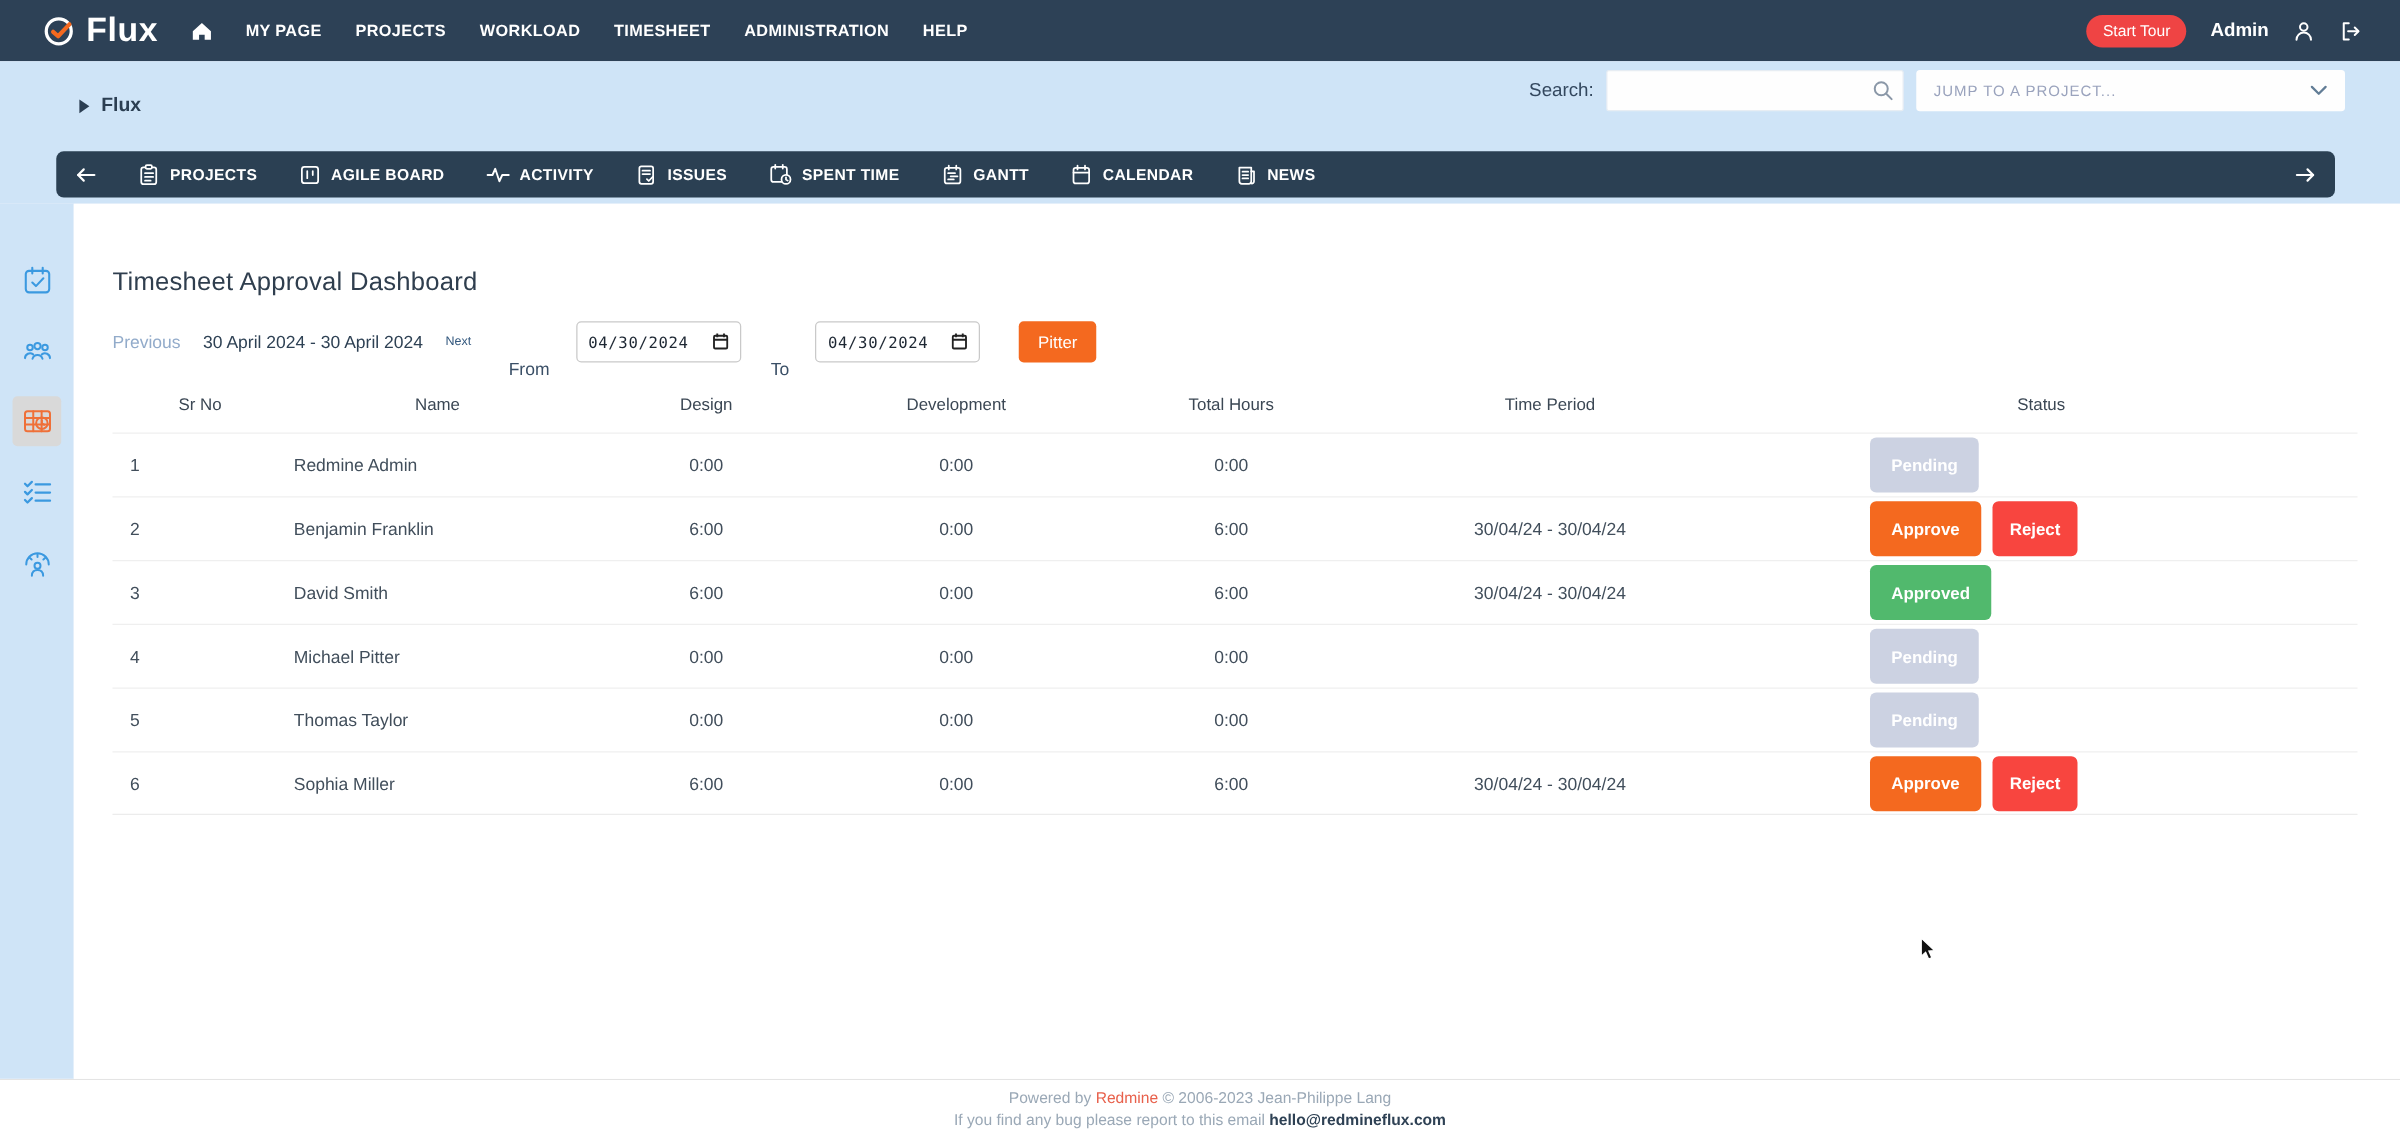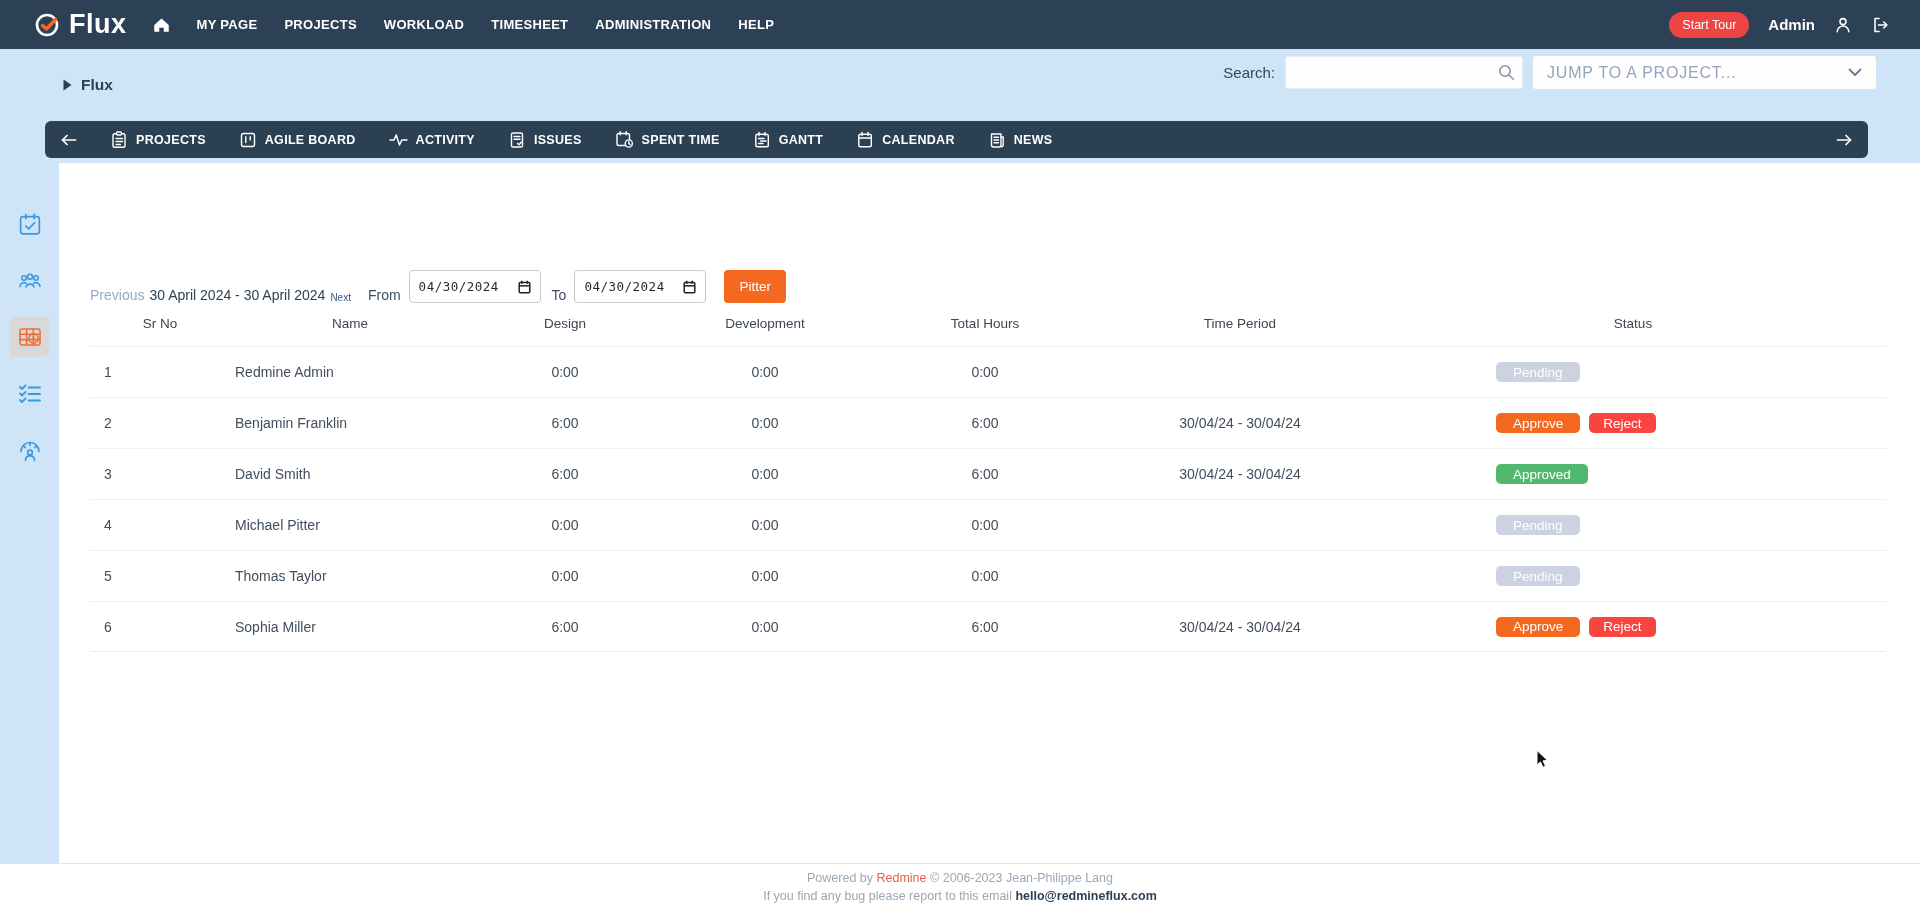--- a/index.html
+++ b/index.html
@@ -26,42 +26,42 @@
     gap:9px; cursor:pointer; }
   .breadcrumb-label { font-size:15.5px; font-weight:700; color:#2b3e52; }
   .band-right { position:absolute; top:7px; right:44px; display:flex; align-items:center; gap:10px; }
   .search-label { font-size:15px; color:#33475e; }
   .search-wrap { position:relative; }
   .search-input { width:238px; height:33px; border:1px solid #e7edf3; border-radius:2px;
     background:#fefefe; padding:0 34px 0 10px; font-size:13px; font-family:inherit; outline:none; }
   .search-icon { position:absolute; right:8px; top:8px; }
   .jump-select { width:343px; height:33px; background:#fefefe; border-radius:3px;
     display:flex; align-items:center; padding:0 14px; cursor:pointer; }
-  .jump-text { flex:1; font-size:16px; letter-spacing:.8px; color:#9aa3bd; }
+  .jump-text { flex:1; font-size:12px; letter-spacing:.8px; color:#9aa3bd; }
 
   
   .projnav { position:absolute; left:45px; top:72px; width:1823px; height:37px;
     background:#2b4053; border-radius:6px; display:flex; align-items:center;
     padding:0 16px; gap:33px; }
   .pn-arrow { color:#fff; display:flex; align-items:center; cursor:pointer; }
   .pn-item { display:flex; align-items:center; gap:8px; color:#fff; font-size:12.5px;
     font-weight:700; letter-spacing:.3px; cursor:pointer; }
   .pn-right { margin-left:auto; }
 
   
   .main { display:flex; height:700px; position:relative; }
   .sidebar { width:59px; background:#cfe4f7; position:relative; flex:0 0 59px; }
   .sb-icon { position:absolute; left:50%; transform:translateX(-50%); cursor:pointer; }
   .sb-active-bg { position:absolute; left:10px; top:154px; width:39px; height:40px;
     background:#d9d9d9; border-radius:4px; }
   .content { flex:1; position:relative; background:#fff; }
 
   .page-title { position:absolute; left:31px; top:51px; font-size:20.5px; font-weight:500;
     color:#2f3e4e; letter-spacing:.2px; }
-  .controls { position:absolute; left:31px; top:80px; display:flex; align-items:flex-end; }
+  .controls { position:absolute; left:31px; top:80px; display:flex; align-items:center;gap:13px; }
   .link-prev { color:#92abca; font-size:14px; cursor:pointer; }
   .range-text { color:#2e4154; font-size:14px; margin:0 5px; }
   .link-next { color:#33587e; font-size:10px; cursor:pointer; }
   .lbl { font-size:14px; color:#3a4f66;margin-top:44px; }
   .from-lbl { margin-left:17px; margin-right:8px; }
   .to-lbl { margin-left:11px; margin-right:8px; }
   .date-box { width:132px; height:33px; border:1px solid #c9c9c9; border-radius:4px;
     background:#fff; display:flex; align-items:center; padding:0 9px; gap:6px; cursor:pointer; }
   .date-text { flex:1; font-family:"DejaVu Sans Mono", monospace; font-size:12.5px;
     color:#1d2733; letter-spacing:.5px; }
@@ -73,22 +73,22 @@
   .t-head, .t-row { display:grid;
     grid-template-columns:140px 240px 190px 210px 230px 280px 506px; align-items:center; }
   .t-head { height:46px; font-size:13.5px; font-weight:500; color:#3b4754; }
   .t-head > div { text-align:center; }
   .t-row { height:51px; border-top:1px solid #efefef; font-size:14px; color:#414e5b; }
   .t-row:last-child { border-bottom:1px solid #ececec; }
   .c-sr { padding-left:14px; }
   .c-name { padding-left:5px; }
   .c-num, .c-period { text-align:center; }
   .c-status { padding-left:116px; display:flex; gap:9px; align-items:center; }
-  .btn { border:none; border-radius:5px; color:#fff; font-size:13.5px; font-weight:400;
-    height:20px; padding:0 17px; font-family:inherit; cursor:pointer; }
+  .btn { border:none; border-radius:5px; color:#fff; font-size:13.5px; font-weight:700;
+    height:44px; padding:0 17px; font-family:inherit; cursor:pointer; }
   .btn.pending { background:#ccd2e2; cursor:default; }
   .btn.approve { background:#f4691f; }
   .btn.reject { background:#f8453f; padding:0 14px; }
   .btn.approved { background:#51b96d; cursor:default; }
 
   
   .footer { height:38px; border-top:1px solid #e4e4e4; background:#fff; text-align:center;
     padding-top:7px; }
   .f-line1 { font-size:12.5px; color:#9aa8b6; }
   .f-link-red { color:#e8604b; cursor:pointer; }
@@ -342,20 +342,21 @@
         <line x1="6.5" y1="7" x2="8.3" y2="8.6"></line>
           <line x1="13" y1="4.2" x2="13" y2="6.6"></line>
           <line x1="19.5" y1="7" x2="17.7" y2="8.6"></line>
         <circle cx="13" cy="13.5" r="2.4"></circle>
         <path d="M8.5 21.5 c0 -3 2 -4.6 4.5 -4.6 s4.5 1.6 4.5 4.6"></path>
       </svg>
     </span>
   </div>
 
   <div class="content">
+    <div class="page-title">Timesheet Approval Dashboard</div>
 
     <div class="controls">
       <span class="link-prev">Previous</span>
       <span class="range-text">30 April 2024 - 30 April 2024</span>
       <span class="link-next">Next</span>
 
       <span class="lbl from-lbl">From</span>
       <span class="date-box">
         <span class="date-text">04/30/2024</span>
         <span>

